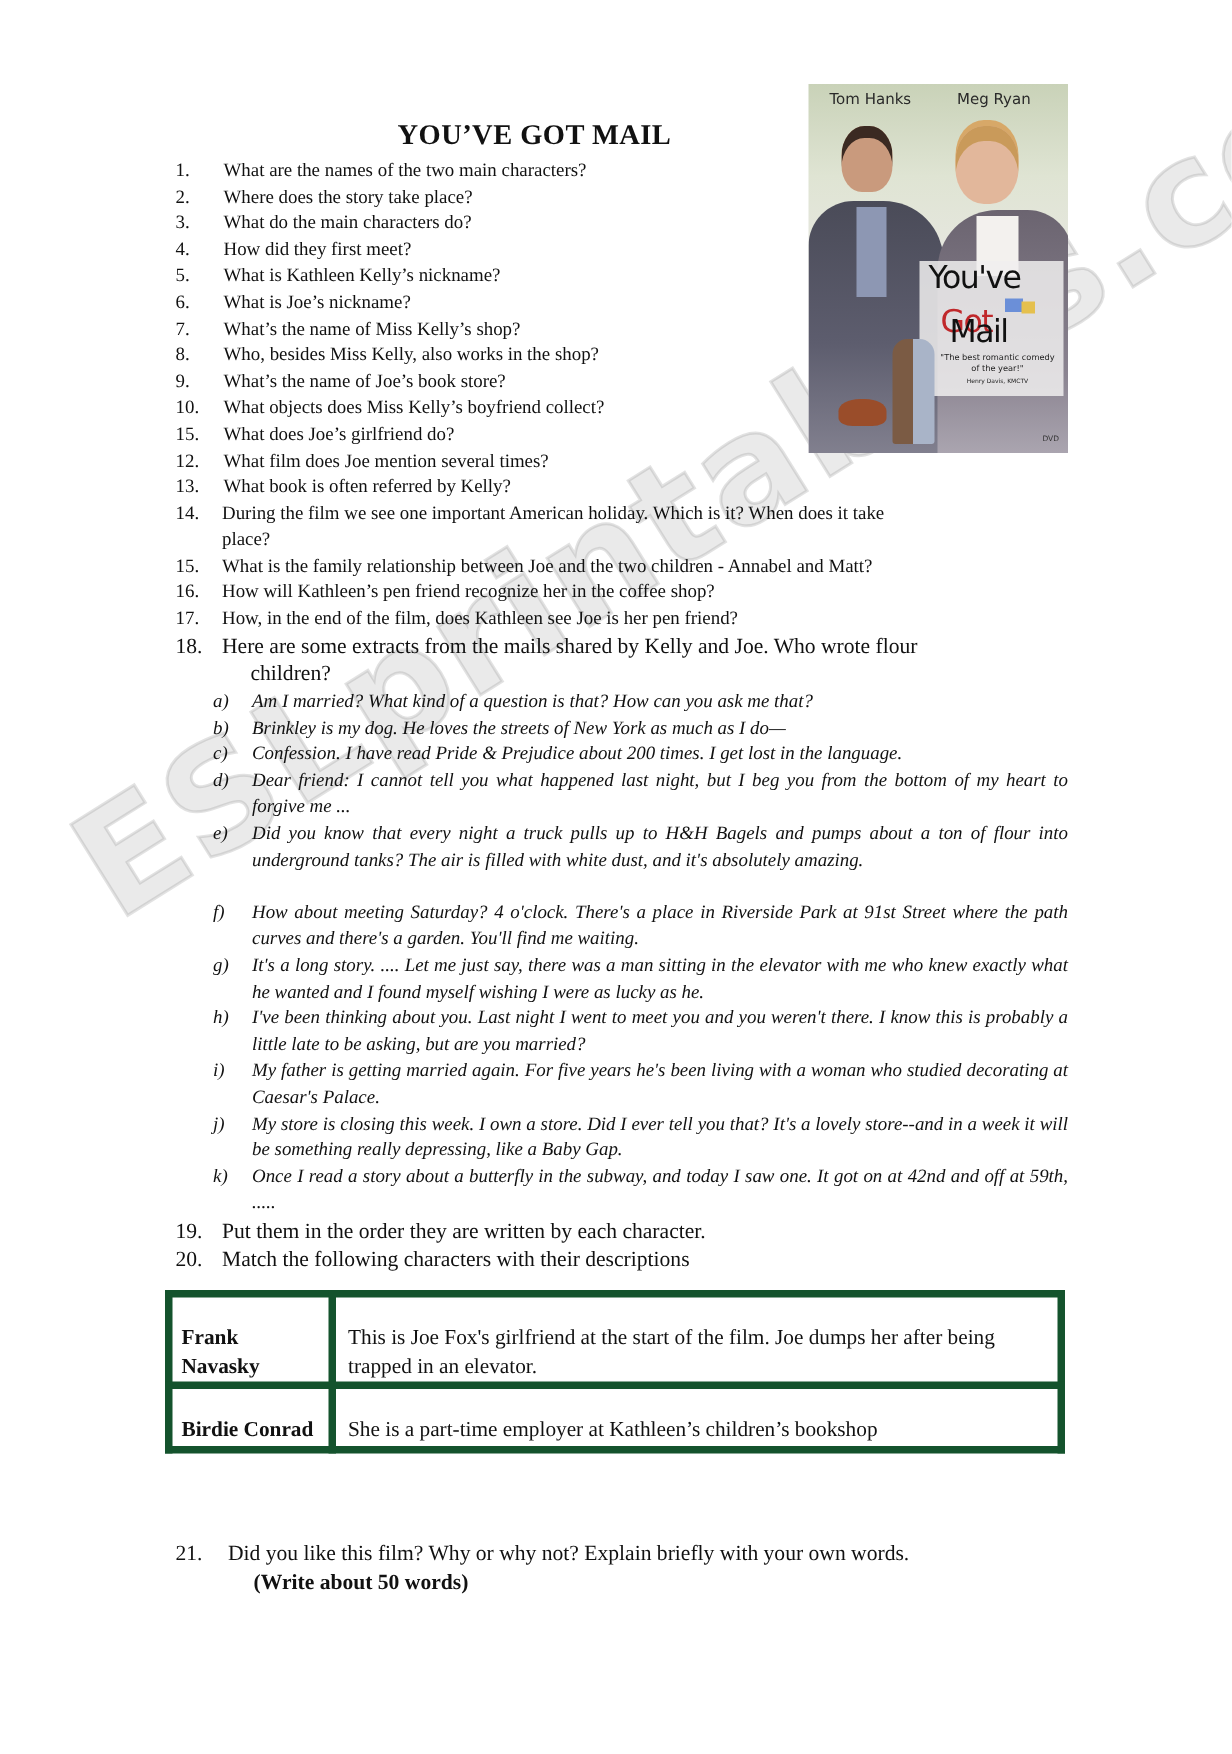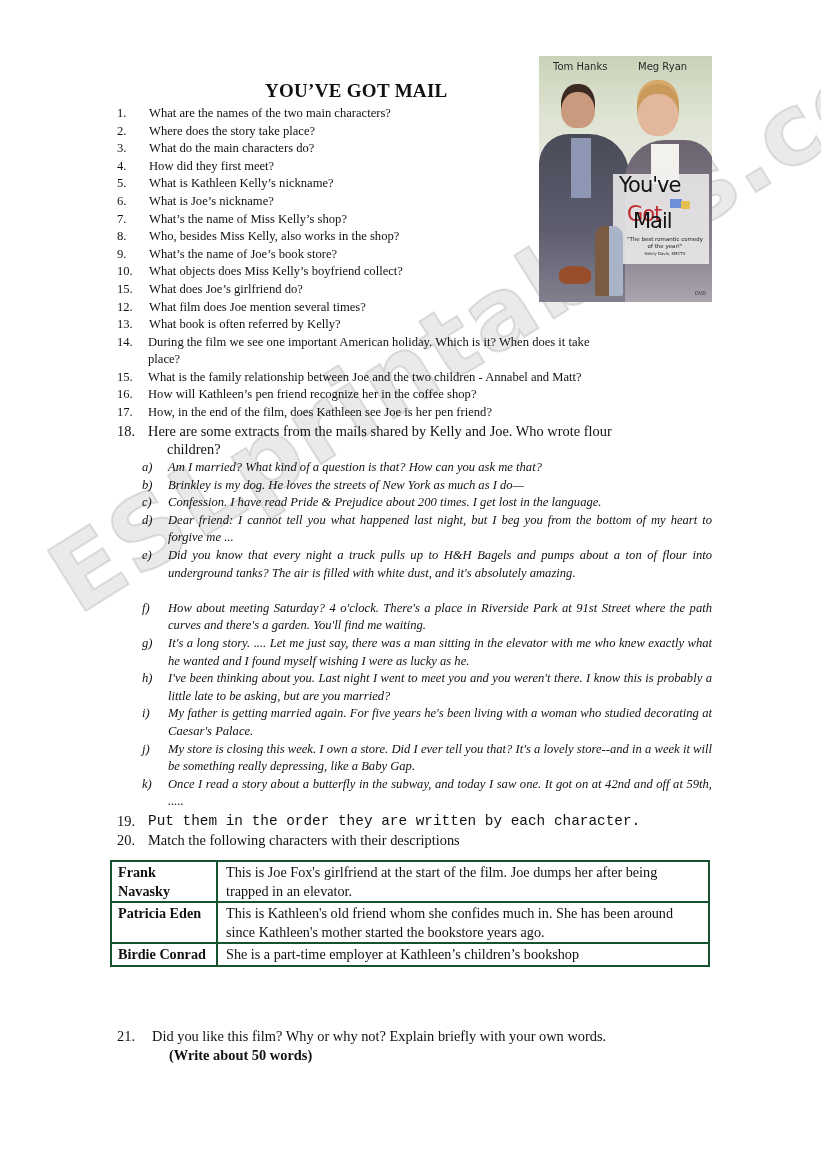--- a/index.html
+++ b/index.html
@@ -180,23 +180,23 @@
     table.chars {
       position: absolute;
       left: 110px;
       top: 860px;
       width: 600px;
       border-collapse: collapse;
       font-size: 14.2px;
       line-height: 18.5px;
     }
     table.chars td {
-      border: 2px solid #14532d;
+      border: 5px solid #14532d;
       vertical-align: top;
-      padding: 1px 6px 1px 6px;
+      padding: 18px 6px 1px 6px;
       margin-top: 36px;
     }
     table.chars td.name {
       width: 92px;
       font-weight: bold;
       white-space: normal;
     }
     table.chars td.desc {
       padding-left: 8px;
     }
@@ -366,38 +366,34 @@
     <span class="lbl">j)</span>
     <span class="txt">My store is closing this week. I own a store. Did I ever tell you that? It's a lovely store--and in a week it will be something really depressing, like a Baby Gap.</span>
   </div>
   <div class="sub" style="left:142px; top:775.8px;">
     <span class="lbl">k)</span>
     <span class="txt">Once I read a story about a butterfly in the subway, and today I saw one. It got on at 42nd and off at 59th, .....</span>
   </div>
 
   <div class="q big" style="left:117px; top:812px;">
     <span class="num">19.</span>
-    <span class="txt" style="left:31px;font-family:Liberation Mono, monospace;">Put them in the order they are written by each character.</span>
+    <span class="txt" style="left:31px;">Put them in the order they are written by each character.</span>
   </div>
   <div class="q big" style="left:117px; top:831px;">
     <span class="num">20.</span>
     <span class="txt" style="left:31px;">Match the following characters with their descriptions</span>
   </div>
 
   <table class="chars">
     <tbody>
         <tr>
       <td class="name">Frank Navasky</td>
       <td class="desc">This is Joe Fox's girlfriend at the start of the film. Joe dumps her after being trapped in an elevator.</td>
     </tr>
     <tr>
-      <td class="name">Patricia Eden</td>
-      <td class="desc">This is Kathleen's old friend whom she confides much in. She has been around since Kathleen's mother started the bookstore years ago.</td>
-    </tr>
-    <tr>
       <td class="name">Birdie Conrad</td>
       <td class="desc">She is a part-time employer at Kathleen’s children’s bookshop</td>
     </tr>
   </tbody>
     </table>
 
   <div class="q big" style="left:117px; top:1027px;">
     <span class="num">21.</span>
     <span class="txt" style="left:35px;">Did you like this film? Why or why not? Explain briefly with your own words.</span>
     <span class="txt" style="left:52px; top:19px;font-weight:bold;">(Write about 50 words)</span>

